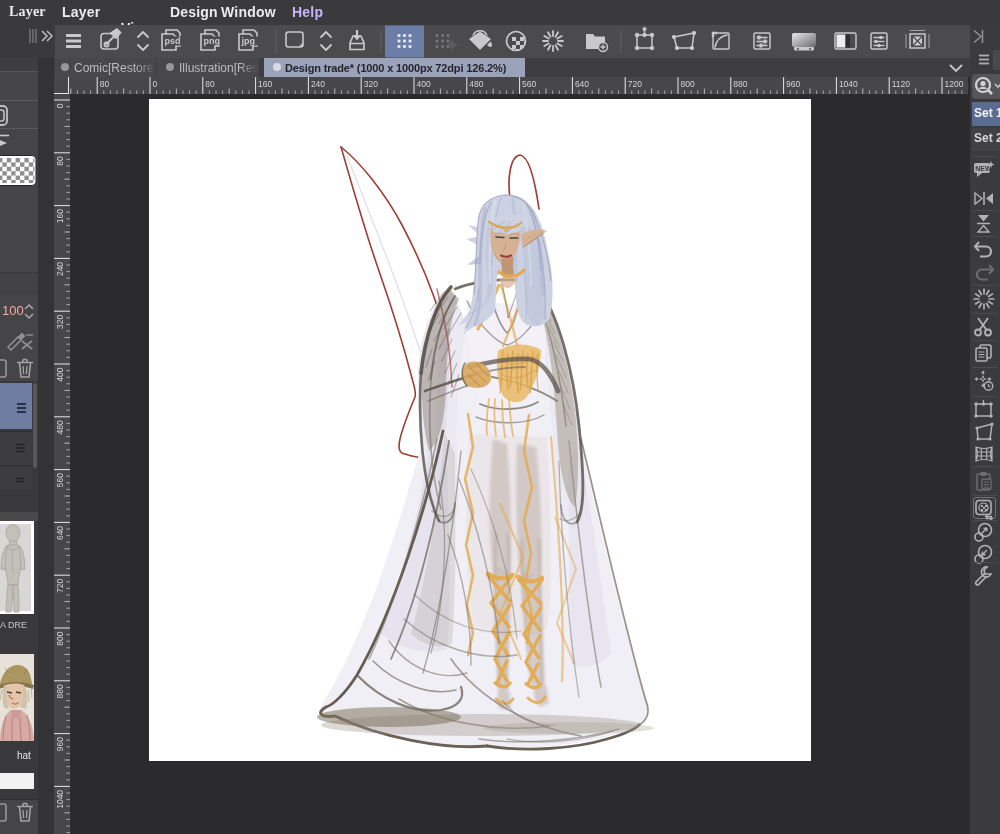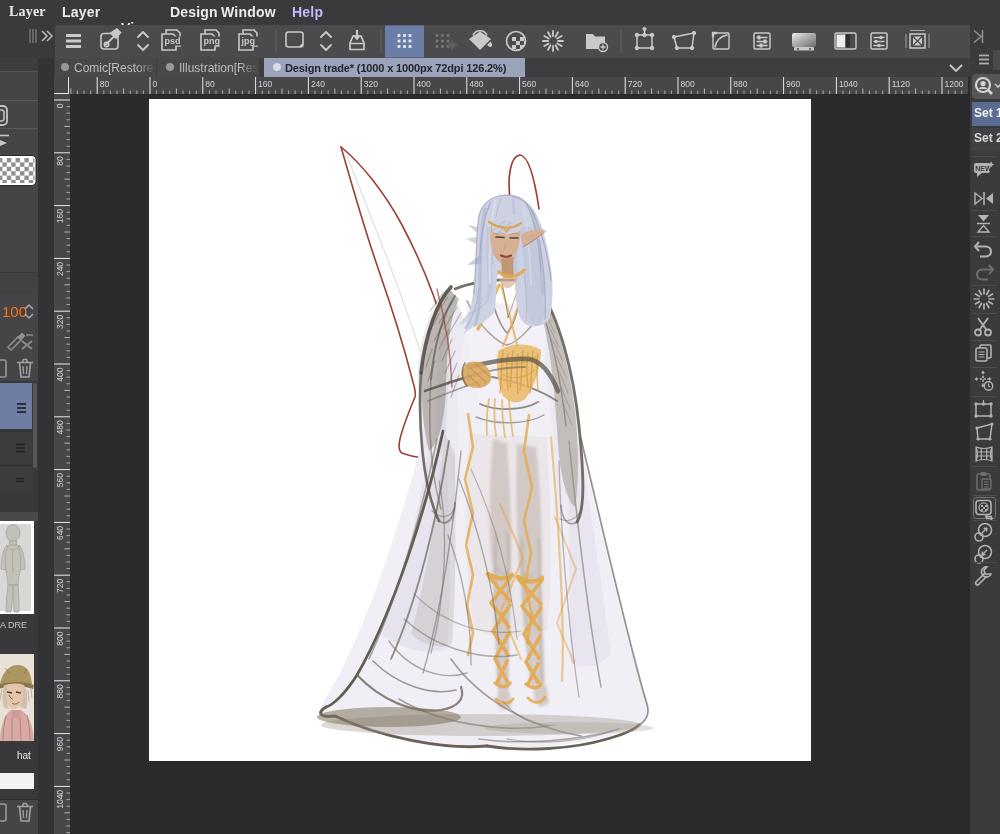--- a/index.html
+++ b/index.html
@@ -693,21 +693,21 @@
 <rect x="33.2" y="3.0" width="4.4" height="4.4" fill="#8f8f91" clip-path="url(#swc)"></rect>
 <rect x="33.2" y="11.8" width="4.4" height="4.4" fill="#8f8f91" clip-path="url(#swc)"></rect>
 <rect x="33.2" y="20.6" width="4.4" height="4.4" fill="#8f8f91" clip-path="url(#swc)"></rect>
 <rect x="33.2" y="29.4" width="4.4" height="4.4" fill="#8f8f91" clip-path="url(#swc)"></rect>
 <rect x="37.6" y="7.4" width="4.4" height="4.4" fill="#8f8f91" clip-path="url(#swc)"></rect>
 <rect x="37.6" y="16.2" width="4.4" height="4.4" fill="#8f8f91" clip-path="url(#swc)"></rect>
 <rect x="37.6" y="25.0" width="4.4" height="4.4" fill="#8f8f91" clip-path="url(#swc)"></rect>
 </svg>
 <div class="abs" style="left:0;top:272px;width:38px;height:1px;background:#38383a;"></div>
 <div class="abs" style="left:0;top:273px;width:38px;height:22px;background:#424244;"></div>
-<div class="abs" style="left:2px;top:303px;font-size:15px;color:#f97316;">100</div>
+<div class="abs" style="left:2px;top:303px;font-size:13px;color:#fca5a5;">100</div>
 <svg class="abs" style="left:23px;top:303px;" width="12" height="17" viewBox="0 0 12 17">
 <path d="M2,6 L6,2 L10,6" stroke="#aaaaac" stroke-width="1.5" fill="none"></path>
 <path d="M2,11 L6,15 L10,11" stroke="#aaaaac" stroke-width="1.5" fill="none"></path>
 </svg>
 <svg class="abs" style="left:6px;top:331px;" width="30" height="20" viewBox="0 0 30 20">
 <path d="M2,16 L12,6 L15,9 L5,19 Z" fill="none" stroke="#8e8e90" stroke-width="1.6"></path>
 <path d="M12,6 L16,2 L19,5 L15,9" fill="#8e8e90" stroke="#8e8e90"></path>
 <path d="M16,10 L26,18 M26,10 L16,18" stroke="#8e8e90" stroke-width="1.8"></path>
 <path d="M20,4 L27,4" stroke="#8e8e90" stroke-width="1.4"></path>
 </svg>

